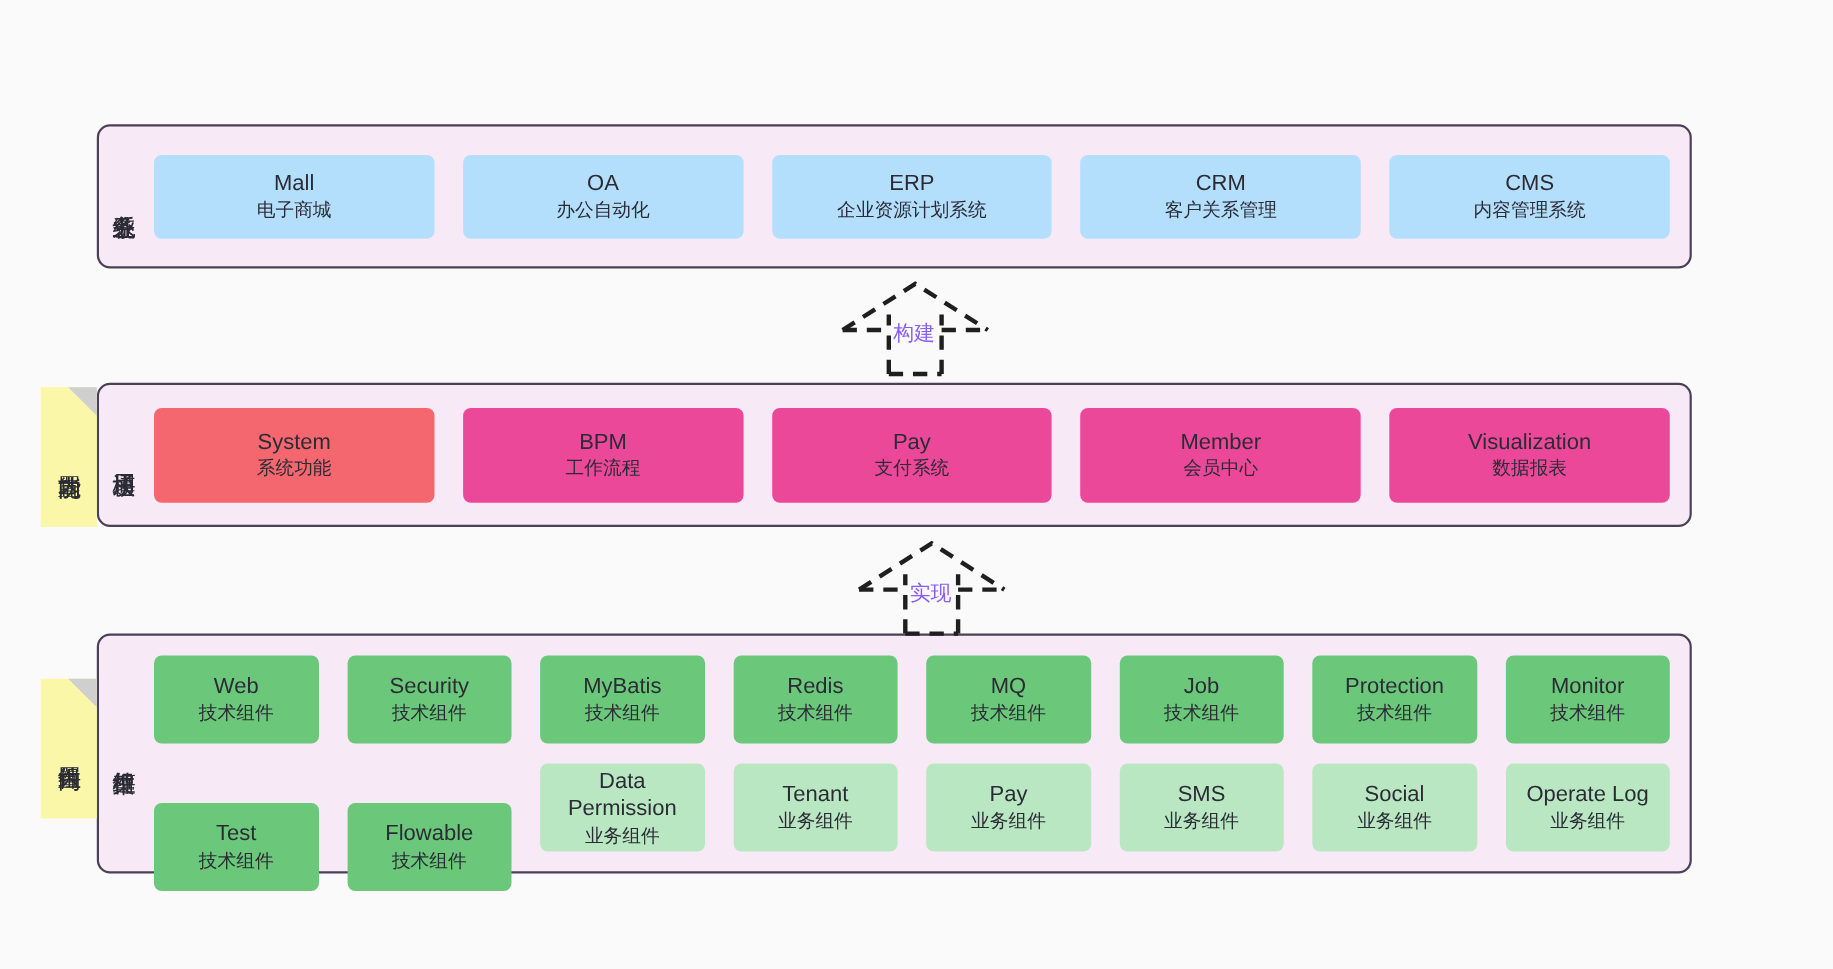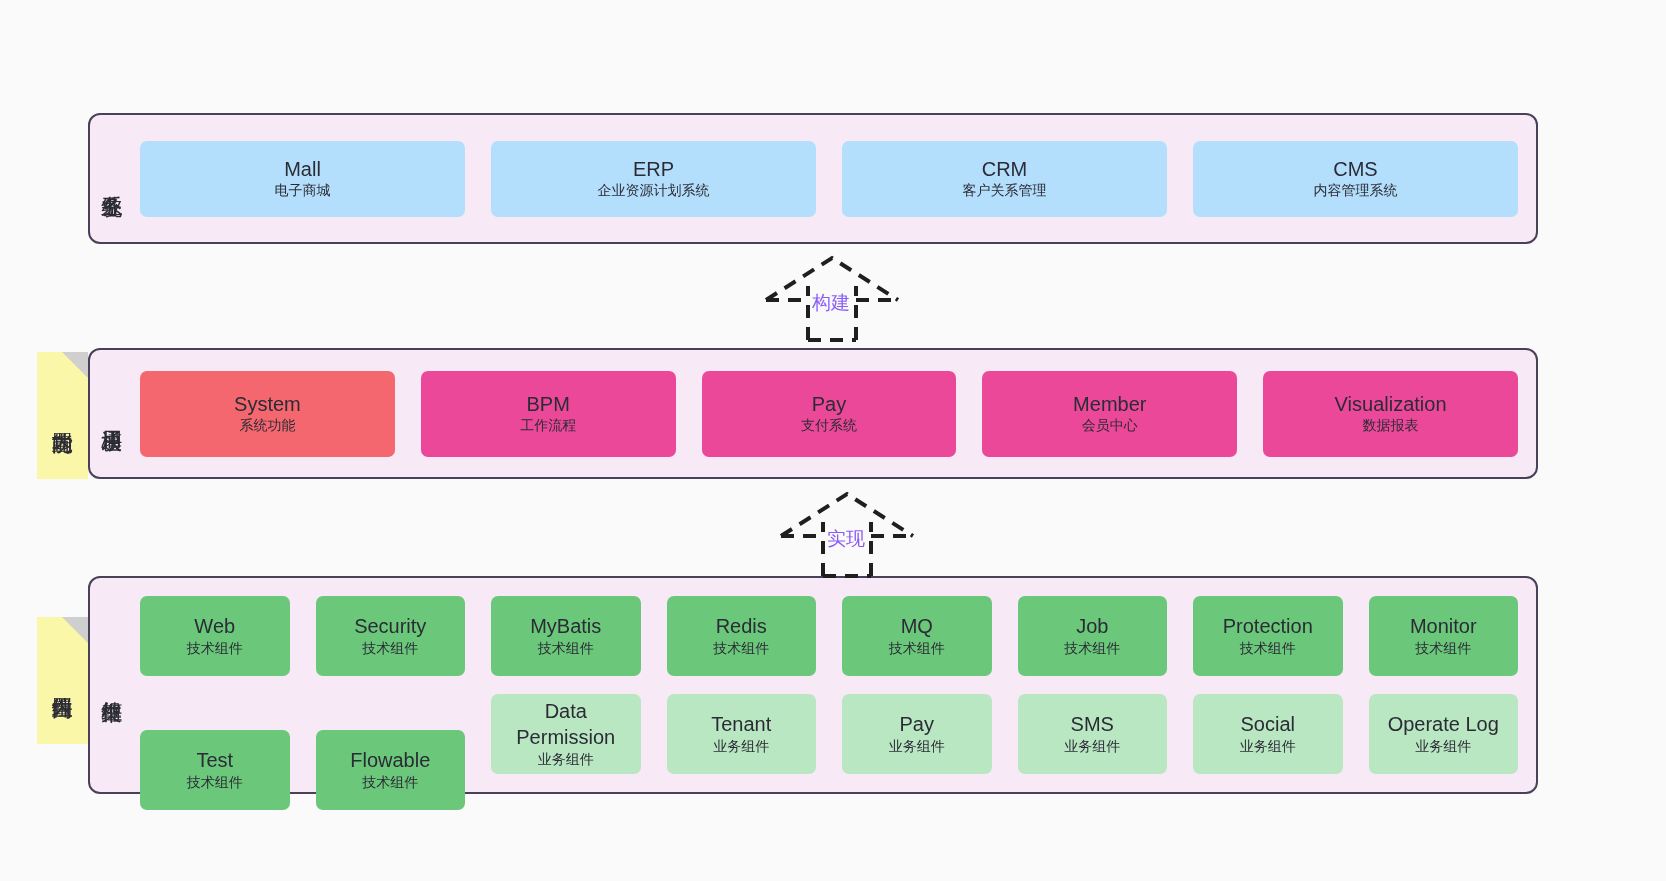--- a/index.html
+++ b/index.html
@@ -75,21 +75,21 @@
     justify-content: center;
     text-align: center;
     padding: 6px 8px;
     line-height: 1.28;
   }
   .box .t-en {
     font-size: 20px;
     white-space: normal;
   }
   .box .t-cn {
-    font-size: 14px;
+    font-size: 17px;
   }
 
   .box.blue  { background: #b4dffc; height: 76px; }
   .box.red   { background: #f4676f; height: 86px; }
   .box.pink  { background: #ec4899; height: 86px; }
   .box.green { background: #6bc87b; height: 80px; margin-top: 36px; }
   .box.lgreen{ background: #b9e7c2; height: 80px; }
 
   
   .note {
@@ -139,20 +139,24 @@
 
   <div class="layer" id="layer-business" style="left:88px; top:113px; width:1450px; height:131px;">
     <div class="layer-title">业务系统</div>
     <div class="layer-body">
       <div class="row">
         <div class="box blue">
           <span class="t-en">Mall</span>
           <span class="t-cn">电子商城</span>
         </div>
         <div class="box blue">
+          <span class="t-en">OA</span>
+          <span class="t-cn">办公自动化</span>
+        </div>
+        <div class="box blue">
           <span class="t-en">ERP</span>
           <span class="t-cn">企业资源计划系统</span>
         </div>
         <div class="box blue">
           <span class="t-en">CRM</span>
           <span class="t-cn">客户关系管理</span>
         </div>
         <div class="box blue">
           <span class="t-en">CMS</span>
           <span class="t-cn">内容管理系统</span>

